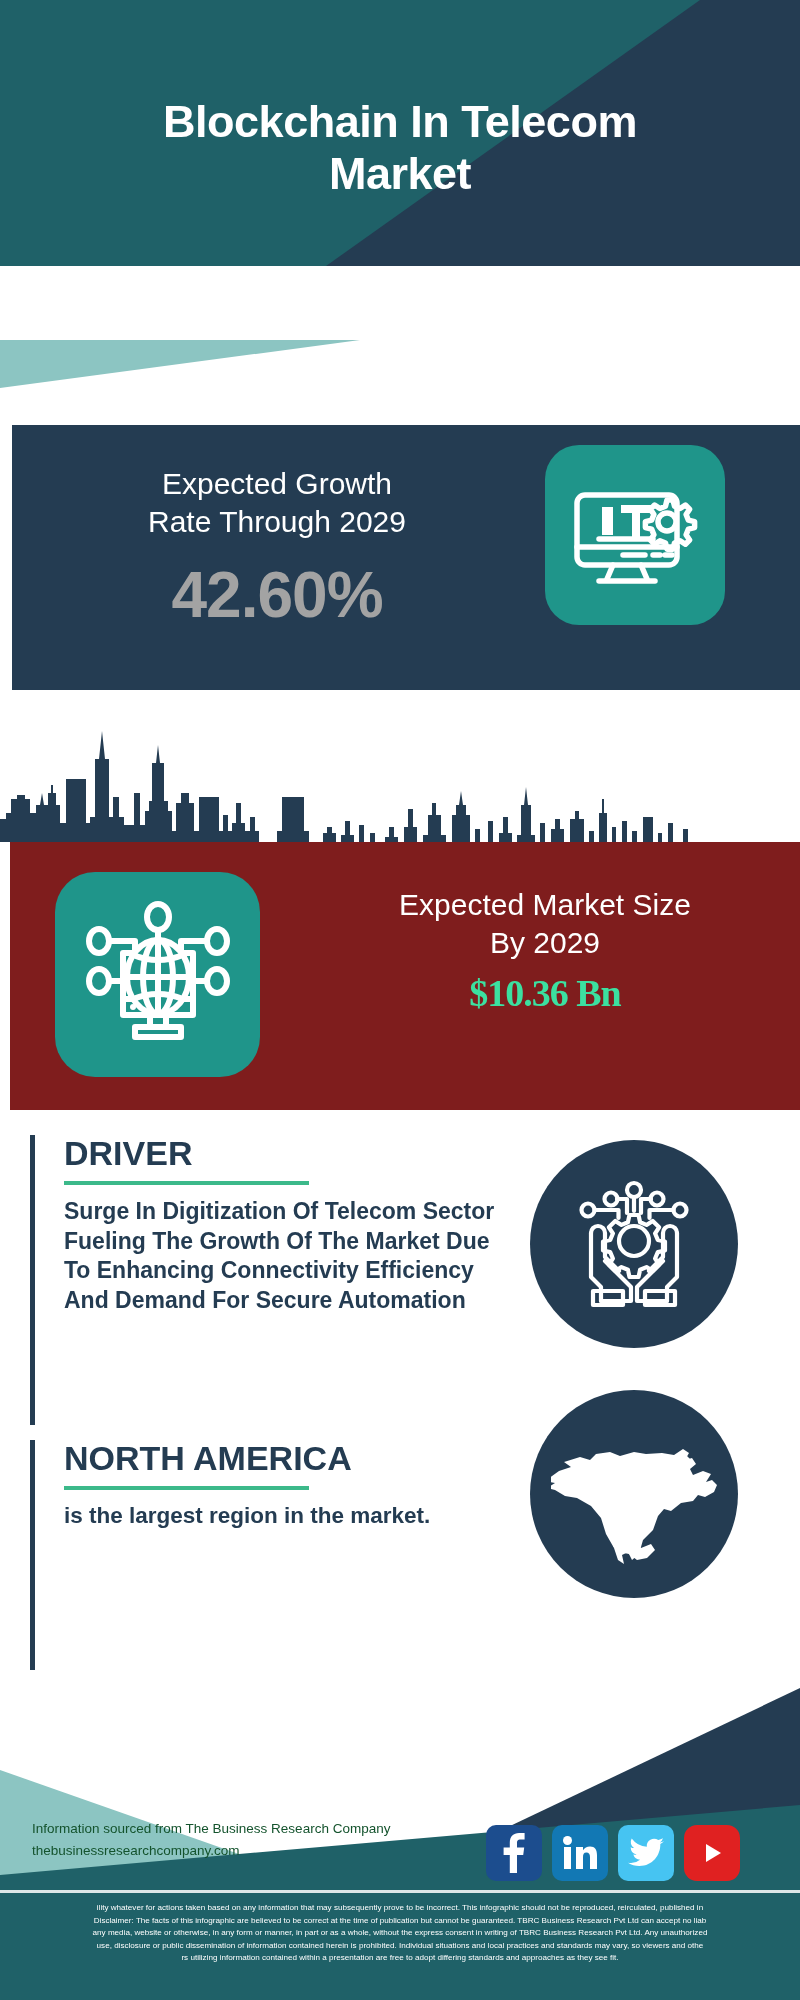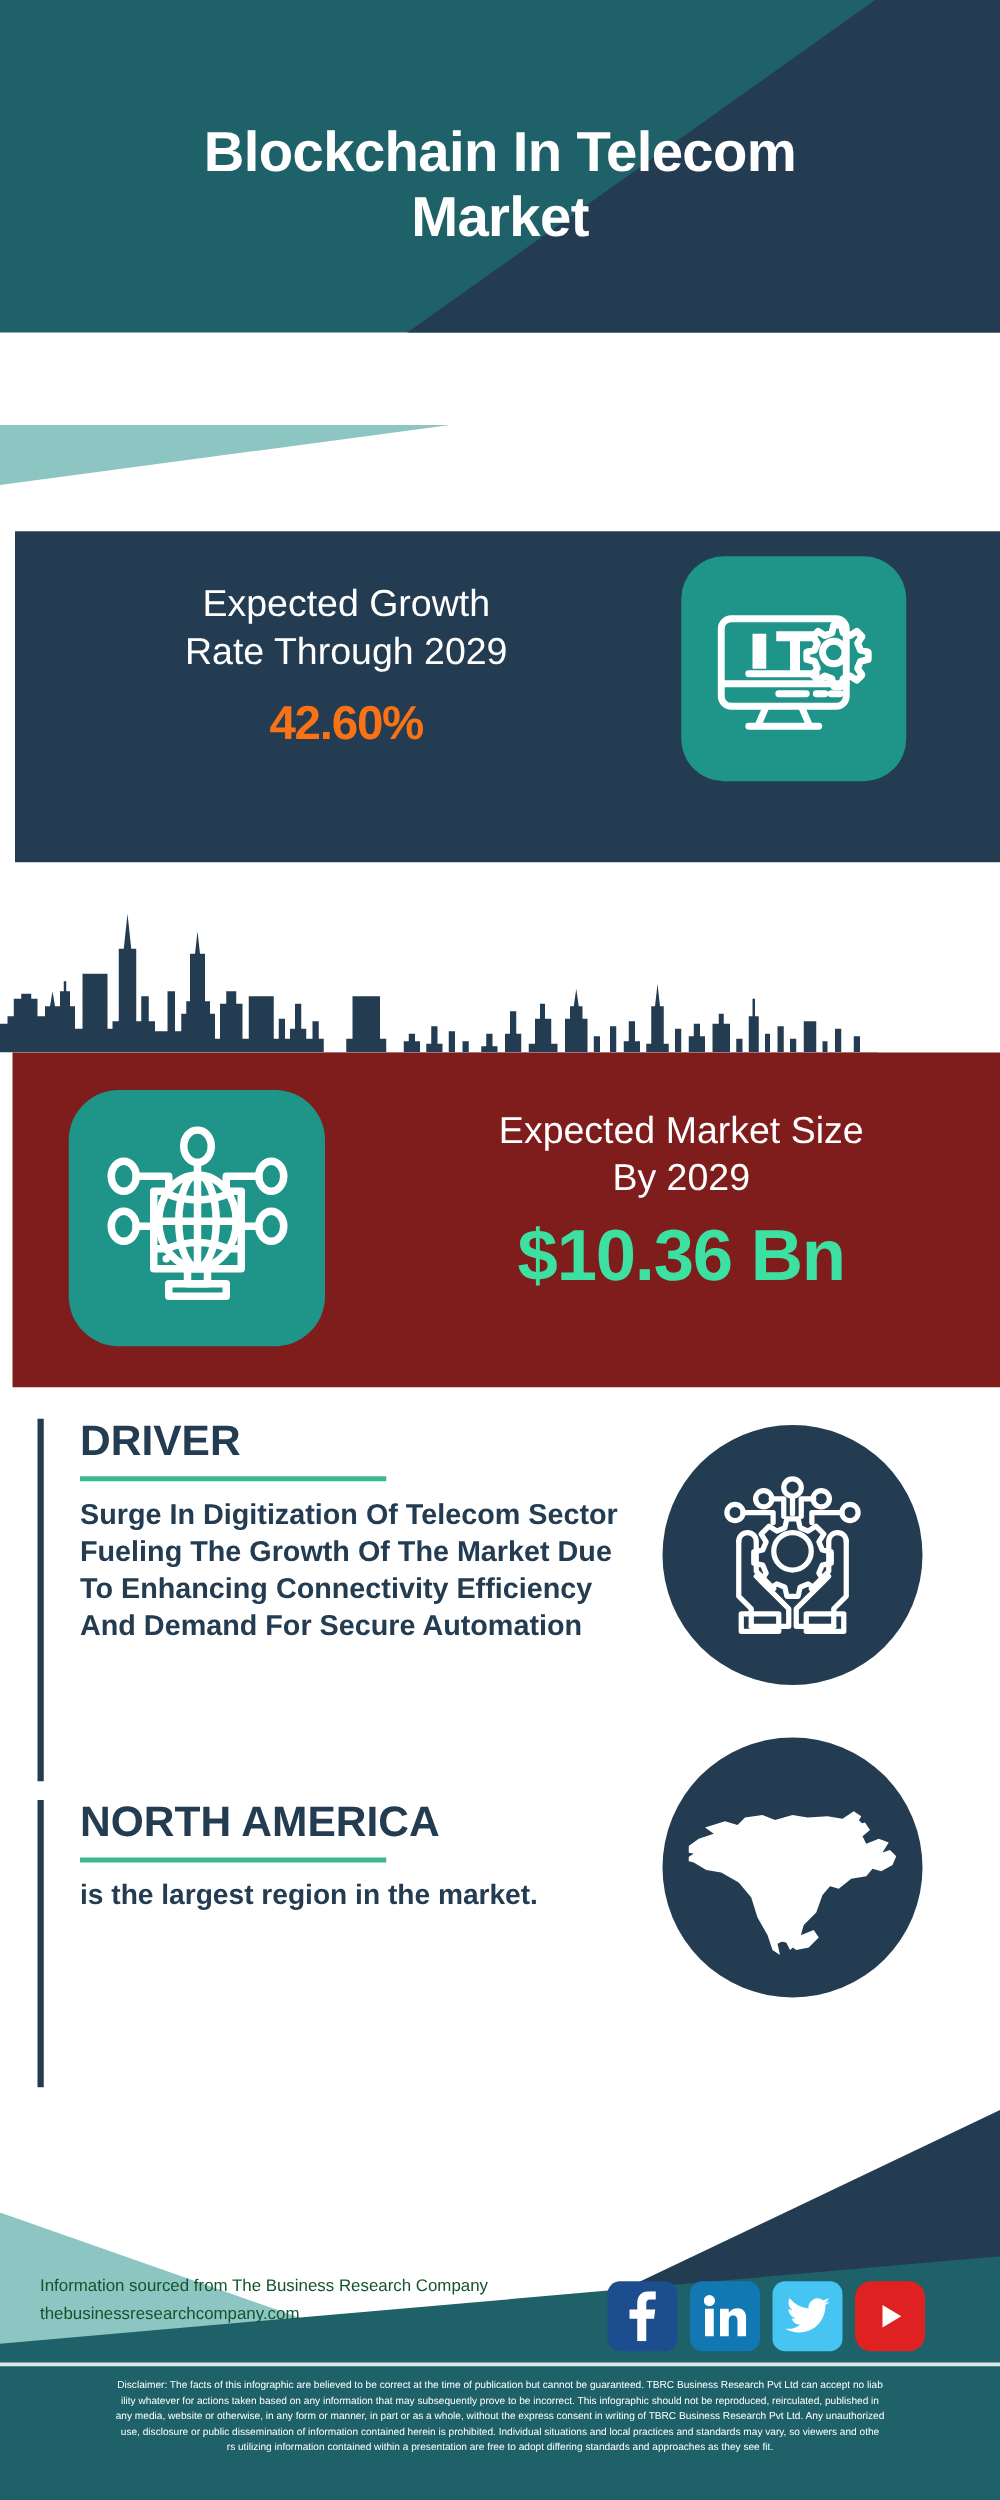--- a/index.html
+++ b/index.html
@@ -30,38 +30,38 @@
   .teal-tri::before{
     content:"";position:absolute;left:0;top:0;width:360px;height:48px;
     background:#8cc5c2;
     clip-path:polygon(0 0, 360px 0, 0 48px);
   }
 
   
   .band1{position:absolute;left:12px;top:425px;width:800px;height:265px;background:#243c52;}
   .band1 .txt{position:absolute;left:30px;top:40px;width:470px;text-align:center;}
   .band1 .lbl{color:#ffffff;font-size:30px;line-height:1.28;font-weight:normal;}
-  .band1 .val{color:#f97316;font-size:38px;font-weight:bold;margin-top:16px;letter-spacing:-1px;}
+  .band1 .val{color:#a3a3a3;font-size:64px;font-weight:bold;margin-top:16px;letter-spacing:-1px;}
 
   .icon-tile{
     position:absolute;width:180px;height:180px;border-radius:34px;background:#1f958a;
     display:flex;align-items:center;justify-content:center;
   }
   .tile1{left:545px;top:445px;}
 
   
   .skyline{position:absolute;left:0;top:690px;width:800px;height:152px;background:#ffffff;}
   .skyline svg{position:absolute;left:0;bottom:0;width:800px;height:135px;display:block;}
 
   
   .band2{position:absolute;left:0;top:842px;width:800px;height:268px;background:#7f1d1d;margin-left:10px;}
   .tile2{left:55px;top:872px;width:205px;height:205px;border-radius:40px;}
   .band2 .txt{position:absolute;left:290px;top:44px;width:490px;text-align:center;}
   .band2 .lbl{color:#ffffff;font-size:30px;line-height:1.28;}
-  .band2 .val{color:#3ce0a0;font-size:58px;font-weight:bold;margin-top:8px;letter-spacing:-1px;}
+  .band2 .val{color:#3ce0a0;font-size:38px;font-weight:bold;margin-top:8px;letter-spacing:-1px;font-family:Liberation Serif, serif;}
 
   
   .content{position:absolute;left:0;top:1110px;width:800px;height:560px;background:#ffffff;}
 
   .block{position:absolute;}
   .block .rule{position:absolute;left:0;top:0;width:5px;height:100%;background:#243c52;}
   .block .inner{margin-left:34px;}
   .block h2{
     margin:0;color:#243c52;font-size:34px;font-weight:bold;letter-spacing:0px;line-height:1.1;
   }
@@ -297,20 +297,20 @@
       </svg>
     </a>
     <a class="soc soc-yt">
       <svg width="30" height="26" viewBox="0 0 30 26">
         <path fill="#ffffff" d="M9 4 L24 13 L9 22 z"></path>
       </svg>
     </a>
   </div>
 
   <div class="disclaimer">
+    <span>ility whatever for actions taken based on any information that may subsequently prove to be incorrect. This infographic should not be reproduced, reirculated, published in</span>
     <span>Disclaimer: The facts of this infographic are believed to be correct at the time of publication but cannot be guaranteed. TBRC Business Research Pvt Ltd can accept no liab</span>
-    <span>ility whatever for actions taken based on any information that may subsequently prove to be incorrect. This infographic should not be reproduced, reirculated, published in</span>
     <span>any media, website or otherwise, in any form or manner, in part or as a whole, without the express consent in writing of TBRC Business Research Pvt Ltd. Any unauthorized</span>
     <span>use, disclosure or public dissemination of information contained herein is prohibited. Individual situations and local practices and standards may vary, so viewers and othe</span>
     <span>rs utilizing information contained within a presentation are free to adopt differing standards and approaches as they see fit.</span>
   </div>
 
 </div>
 
 </body></html>

